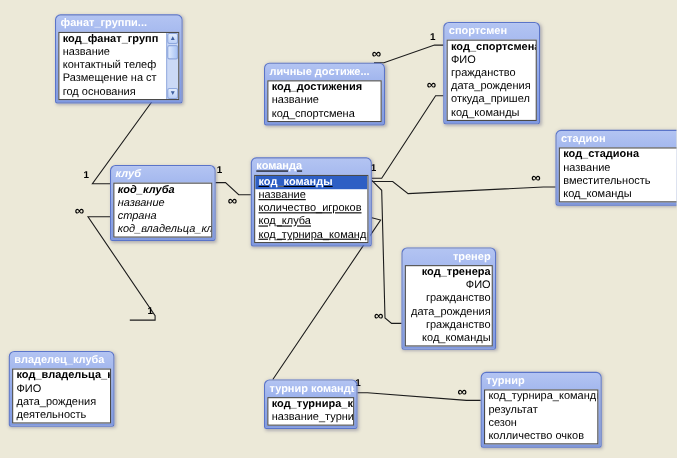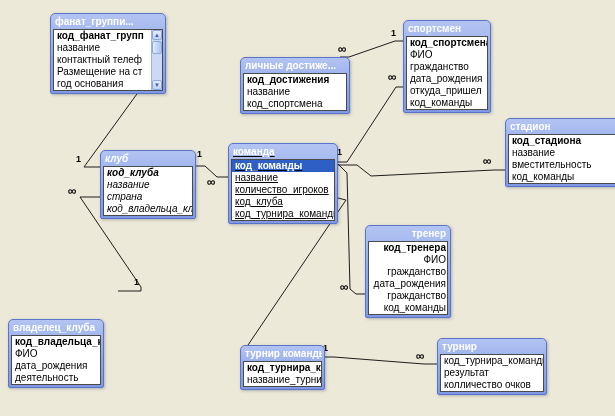--- a/index.html
+++ b/index.html
@@ -173,16 +173,17 @@
       <div class="fields">
         <div class="frow pk">код_турнира_команды</div>
         <div class="frow">название_турнира</div>
       </div>
     </div>
     <div class="table" style="left: 437px; top: 338px; width: 110px;">
       <div class="title">турнир</div>
       <div class="fields">
         <div class="frow">код_турнира_команды</div>
         <div class="frow">результат</div>
+        <div class="frow">сезон</div>
         <div class="frow">колличество очков</div>
       </div>
     </div>
   </div>
 
 </body></html>

